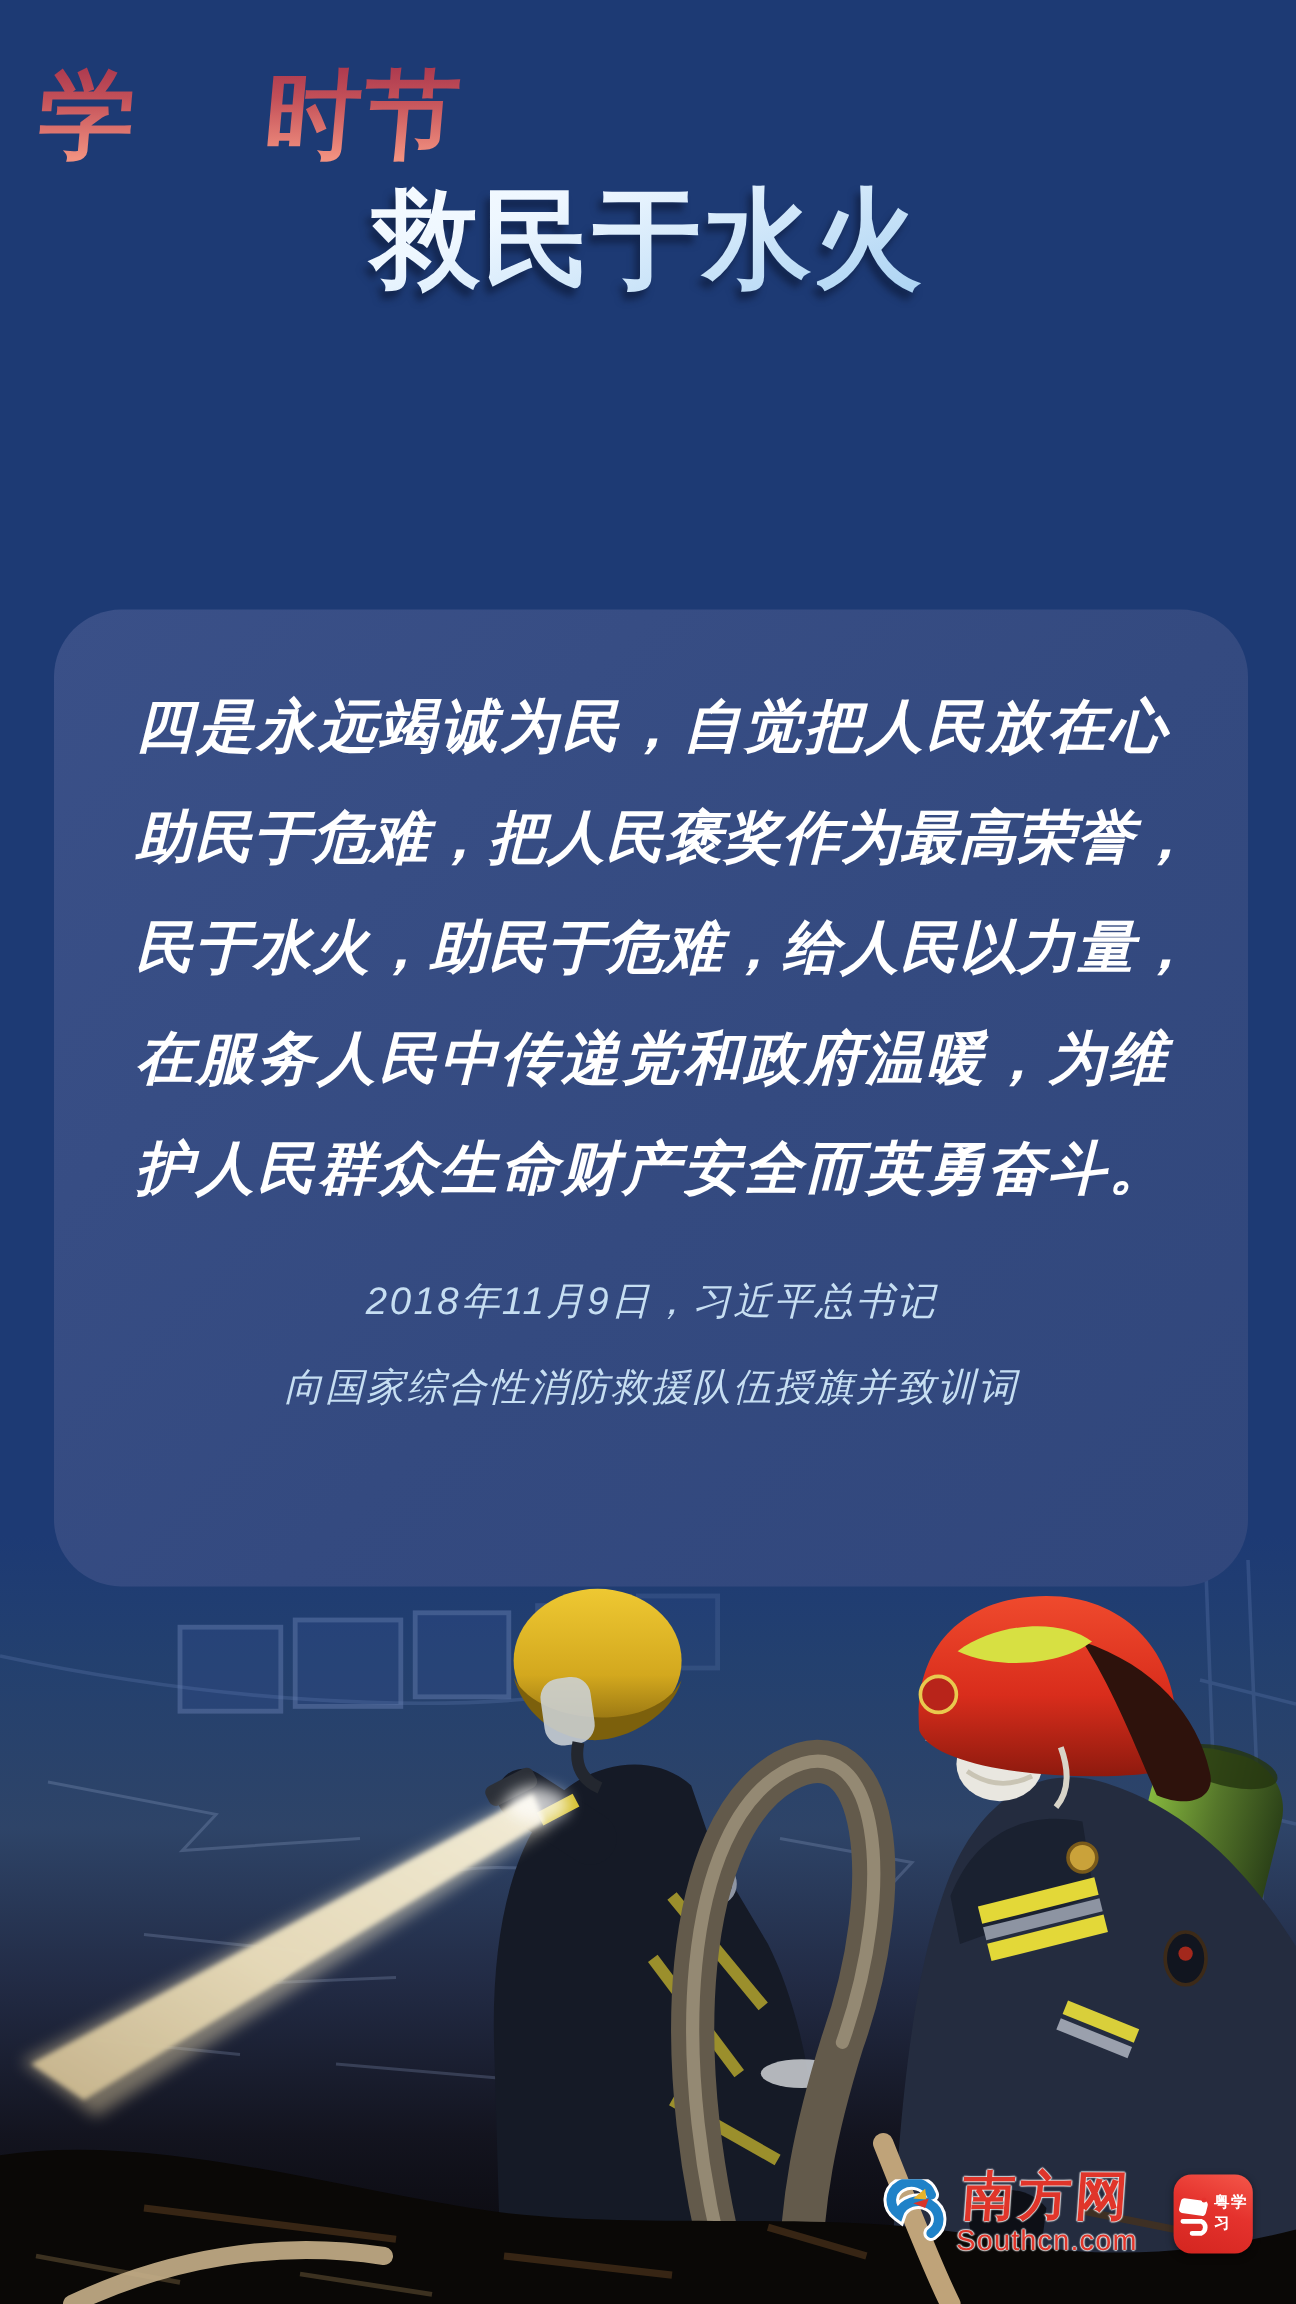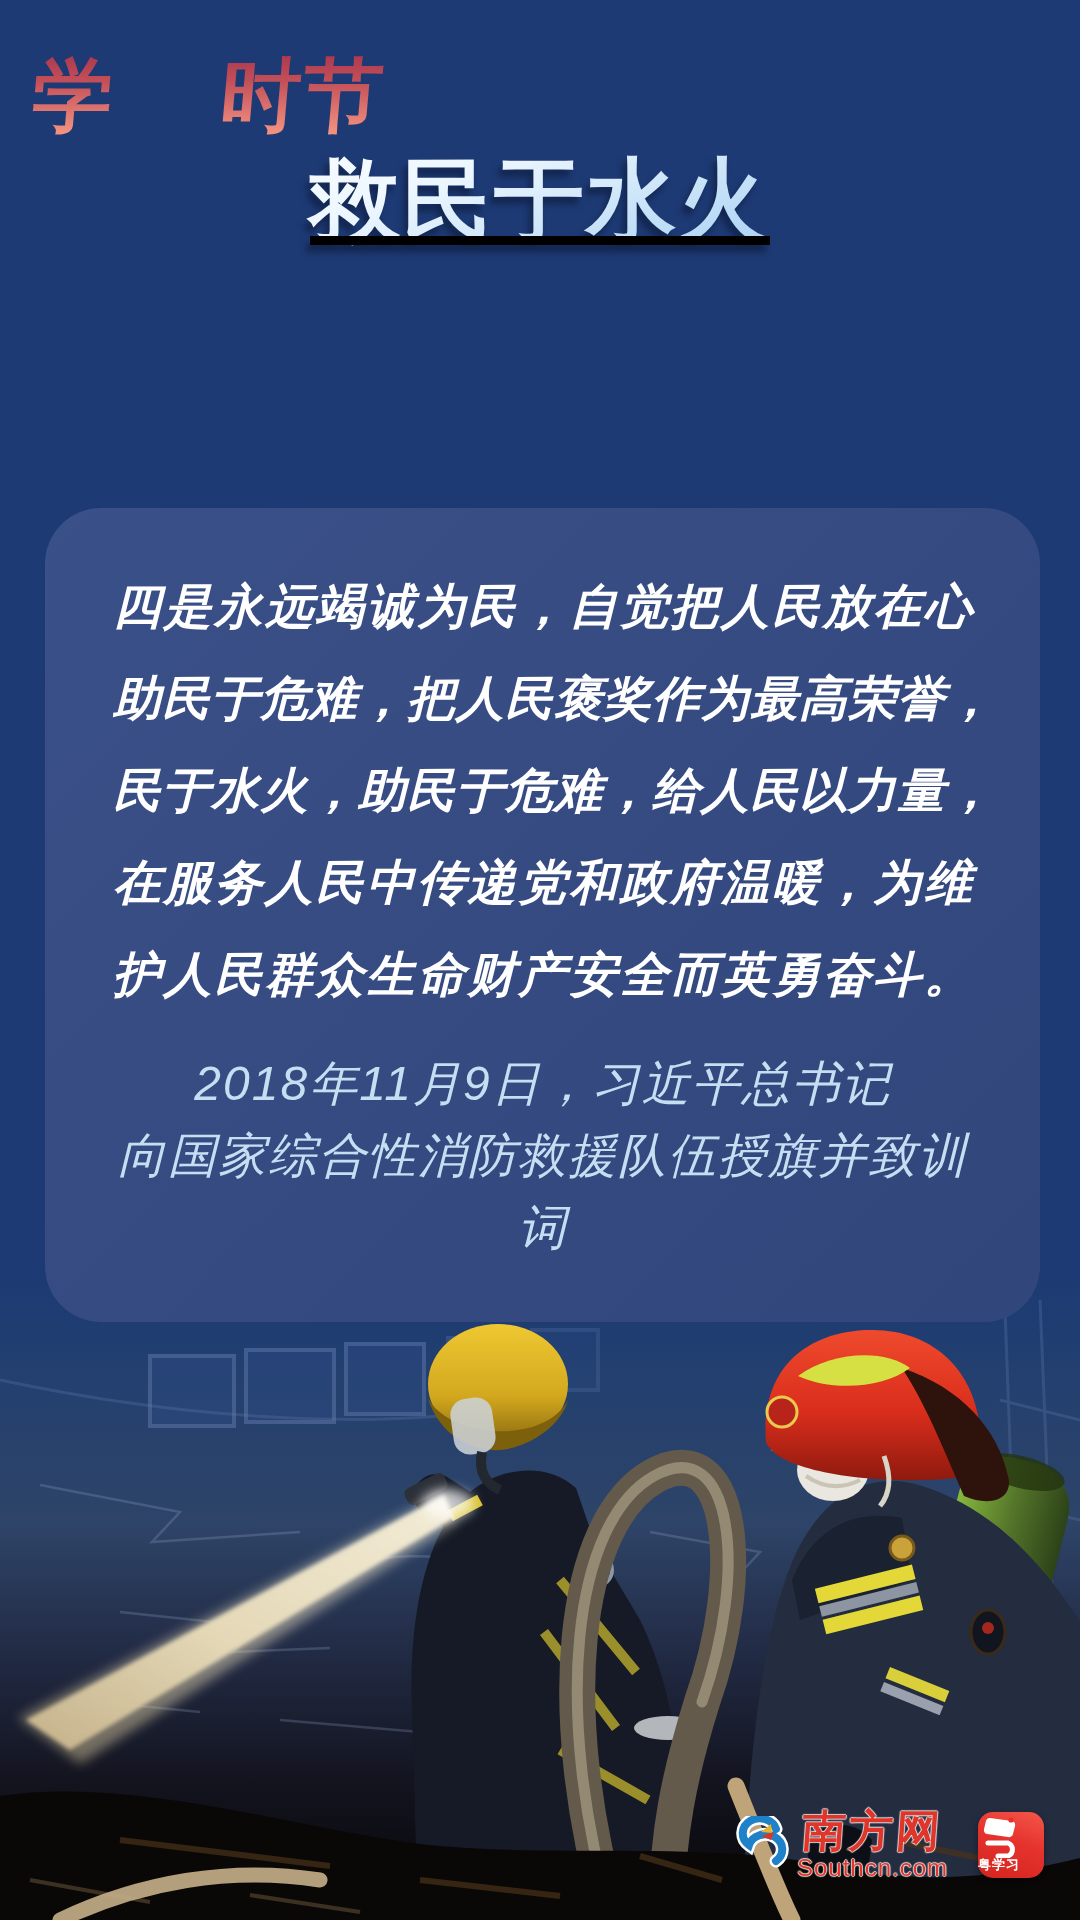--- a/index.html
+++ b/index.html
@@ -19,21 +19,21 @@
   }
   .brand .ch{font-size:80px;letter-spacing:2px;}
   .brand .xi{
     font-size:112px;margin:0 -4px -6px -2px;
     transform:rotate(-7deg) translateY(4px);
     font-weight:700;
   }
   
   .title{
     position:absolute;left:0;top:148px;width:1080px;z-index:3;
-    text-align:center;font-weight:800;text-decoration:underline;
+    text-align:center;font-weight:800;
   }
   .title .line{
     font-size:90px;line-height:104px;letter-spacing:2px;
     background:linear-gradient(160deg,#ffffff 8%,#eef7ff 38%,#bcdcf6 66%,#8ec5ee 95%);
     -webkit-background-clip:text;background-clip:text;color:transparent;
     filter:drop-shadow(-4px 7px 3px rgba(9,20,48,.55));
   }
   
   .card{
     position:absolute;left:45px;top:508px;width:995px;height:814px;z-index:2;
@@ -42,21 +42,21 @@
     padding:53px 67px 0 68px;
     font-style:italic;
   }
   .quote-line{
     width:860px;font-size:48px;line-height:92px;font-weight:700;color:#ffffff;
     letter-spacing:1px;white-space:nowrap;
     text-align:justify;text-align-last:justify;text-justify:inter-character;
   }
   .attribution{margin-top:27px;text-align:center;}
   .attr-line{
-    font-size:48px;line-height:72px;font-weight:400;color:#c6def2;letter-spacing:2px;
+    font-size:32px;line-height:72px;font-weight:400;color:#c6def2;letter-spacing:2px;
   }
   
   .photo{position:absolute;left:0;top:1280px;width:1080px;height:640px;z-index:1;}
   .photo svg{display:block;}
   
   .footer{
     position:absolute;right:36px;bottom:40px;z-index:5;
     display:flex;align-items:center;gap:30px;
   }
   .southcn{display:flex;align-items:center;gap:8px;}
@@ -69,21 +69,21 @@
   }
   .southcn-domain{
     margin-top:3px;font-size:24px;font-weight:400;color:#e0352a;letter-spacing:1px;
     text-shadow:0 1px 1px rgba(255,255,255,.75),0 -1px 1px rgba(255,255,255,.75),
                 1px 0 1px rgba(255,255,255,.75),-1px 0 1px rgba(255,255,255,.75);
     text-align:right;
   }
   .yuexuexi{
     width:66px;height:66px;border-radius:15px;
     background:linear-gradient(200deg,#f4574a 0%,#e5322d 45%,#d3251f 100%);
-    display:flex;flex-direction:column;justify-content:flex-start;
+    display:flex;flex-direction:row;align-items:center;justify-content:flex-start;
     box-shadow:0 2px 6px rgba(0,0,0,.4);
   }
   .yuexuexi-label{
     font-size:13px;font-weight:700;color:#ffffff;letter-spacing:1px;margin-top:-2px;
   }
 </style>
 </head>
 <body>
 
 <div class="poster">

